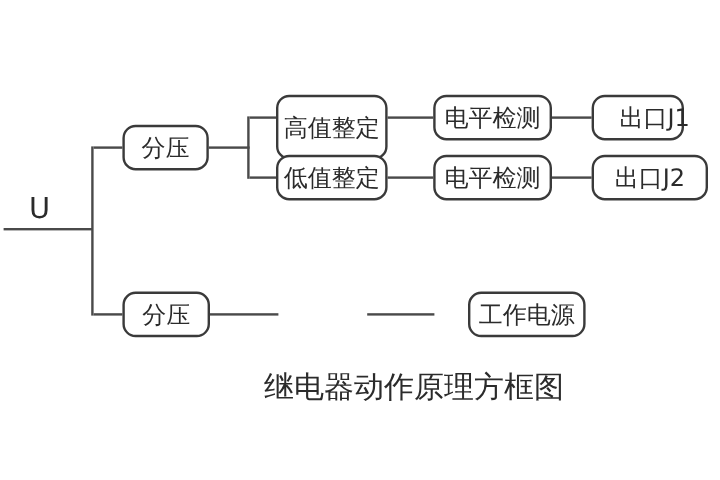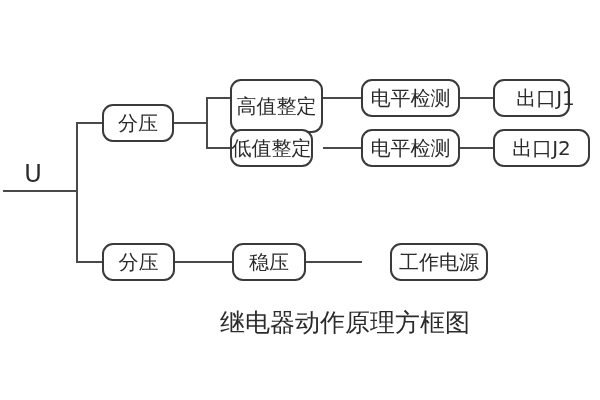--- a/index.html
+++ b/index.html
@@ -52,21 +52,21 @@
     top: 306px;
     width: 290px;
     font-size: 25px;
     text-align: center;
   }
   
   #node-divider-top    { left:102px; top:104px; width:72px; height:38px; }
   #node-high-setting   { left:230px; top:79px;  width:93px; height:54px; }
   #node-level-detect-1 { left:361px; top:79px;  width:99px; height:38px; }
   #node-output-j1      { left:493px; top:79px;  width:77px; height:38px;padding-left:28px; }
-  #node-low-setting    { left:230px; top:129px; width:83px; height:38px; }
+  #node-low-setting    { left:230px; top:129px; width:93px; height:38px; }
   #node-level-detect-2 { left:361px; top:129px; width:99px; height:38px; }
   #node-output-j2      { left:493px; top:129px; width:97px; height:38px; }
   #node-divider-bottom { left:102px; top:243px; width:73px; height:38px; }
   #node-regulator      { left:232px; top:243px; width:74px; height:38px; }
   #node-working-power  { left:362px; top:243px; width:98px; height:38px;margin-left:28px; }
   
   #line-input           { left:3px;   top:190px; width:74px; height:2px; }
   #line-trunk           { left:76px;  top:122px; width:2px;  height:141px; }
   #line-top-branch      { left:78px;  top:122px; width:24px; height:2px; }
   #line-fenya-split     { left:174px; top:122px; width:34px; height:2px; }
@@ -104,18 +104,17 @@
   <div class="label" id="u-label">U</div>
 
   <div class="node" id="node-divider-top">分压</div>
   <div class="node" id="node-high-setting">高值整定</div>
   <div class="node" id="node-level-detect-1">电平检测</div>
   <div class="node" id="node-output-j1">出口J1</div>
   <div class="node" id="node-low-setting">低值整定</div>
   <div class="node" id="node-level-detect-2">电平检测</div>
   <div class="node" id="node-output-j2">出口J2</div>
   <div class="node" id="node-divider-bottom">分压</div>
-  <div class="node" id="node-regulator">稳压</div>
   <div class="node" id="node-working-power">工作电源</div>
 
   <div class="label" id="caption">继电器动作原理方框图</div>
 
 </div>
 
 </body></html>

